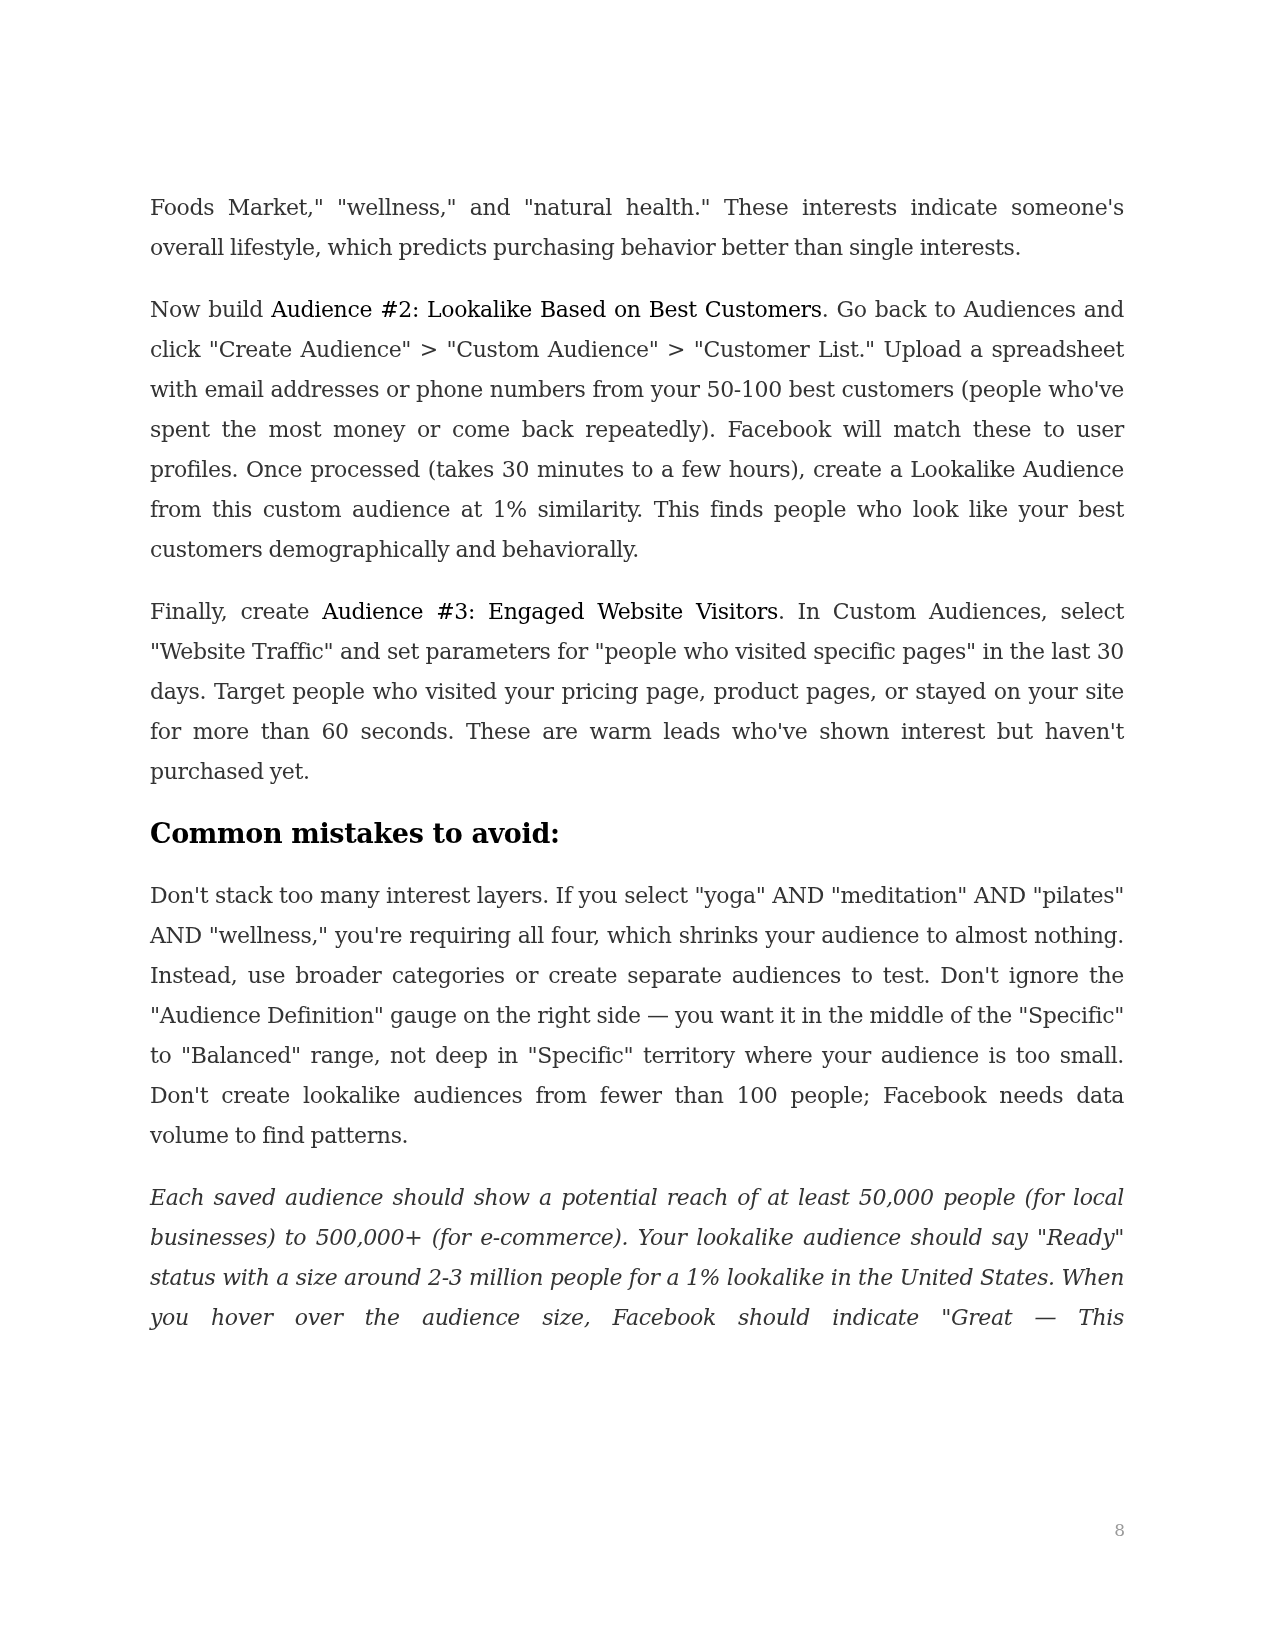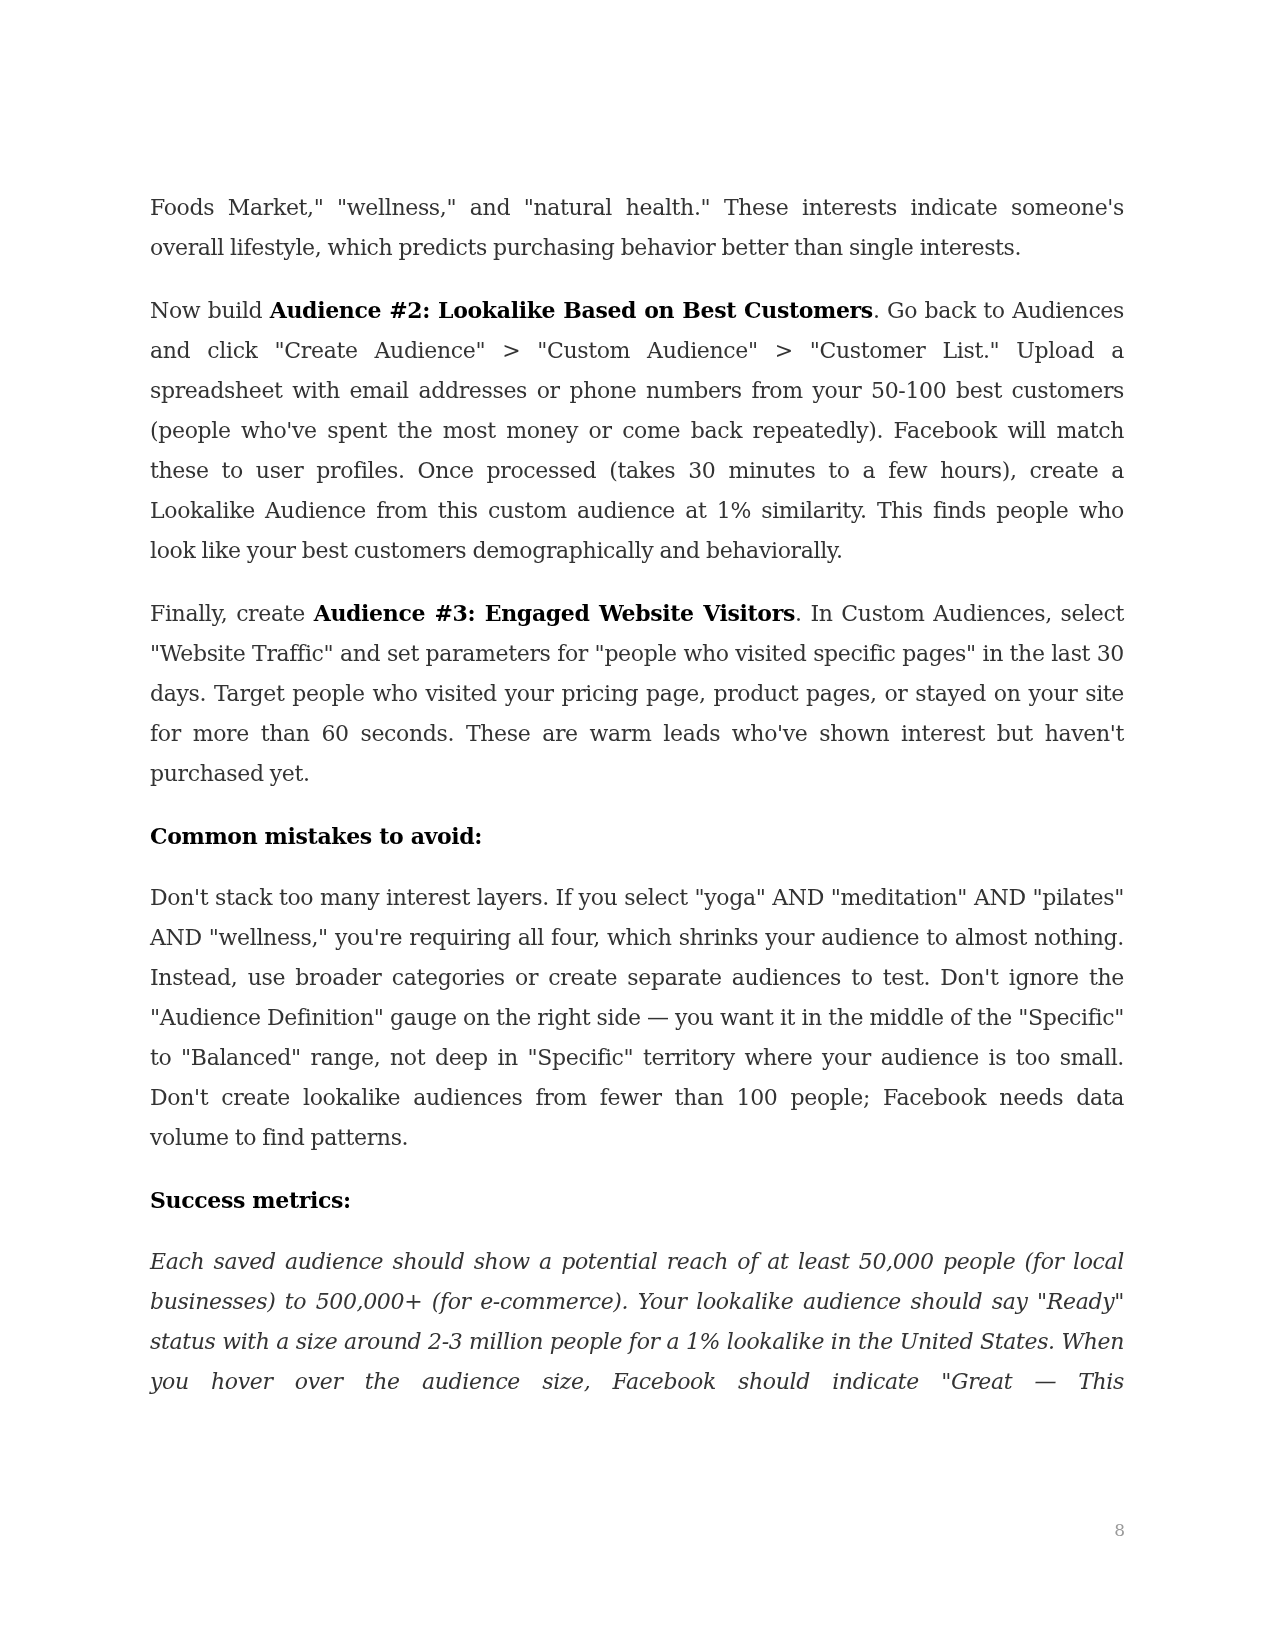--- a/index.html
+++ b/index.html
@@ -25,25 +25,25 @@
     }
     .page p {
       margin: 0 0 22px 0;
       text-align: justify;
       text-align-last: left;
       letter-spacing: -0.35px;
       word-spacing: -0.5px;
     }
     .page p b {
       color: #000000;
-      font-weight: bold;
+      font-weight: normal;
     }
     .page h3 {
       margin: 0 0 22px 0;
-      font-size: 22px;
+      font-size: 27px;
       line-height: 40px;
       font-weight: bold;
       color: #000000;
       letter-spacing: -0.35px;
     }
     .page p.last-cut {
       text-align-last: justify;
       font-style: italic;
     }
     .page-number {
@@ -64,18 +64,17 @@
   <p>Foods Market," "wellness," and "natural health." These interests indicate someone's overall lifestyle, which predicts purchasing behavior better than single interests.</p>
 
   <p><span>Now build </span><b>Audience #2: Lookalike Based on Best Customers</b><span>. Go back to Audiences and click "Create Audience" &gt; "Custom Audience" &gt; "Customer List." Upload a spreadsheet with email addresses or phone numbers from your 50-100 best customers (people who've spent the most money or come back repeatedly). Facebook will match these to user profiles. Once processed (takes 30 minutes to a few hours), create a Lookalike Audience from this custom audience at 1% similarity. This finds people who look like your best customers demographically and behaviorally.</span></p>
 
   <p><span>Finally, create </span><b>Audience #3: Engaged Website Visitors</b><span>. In Custom Audiences, select "Website Traffic" and set parameters for "people who visited specific pages" in the last 30 days. Target people who visited your pricing page, product pages, or stayed on your site for more than 60 seconds. These are warm leads who've shown interest but haven't purchased yet.</span></p>
 
   <h3>Common mistakes to avoid:</h3>
 
   <p>Don't stack too many interest layers. If you select "yoga" AND "meditation" AND "pilates" AND "wellness," you're requiring all four, which shrinks your audience to almost nothing. Instead, use broader categories or create separate audiences to test. Don't ignore the "Audience Definition" gauge on the right side — you want it in the middle of the "Specific" to "Balanced" range, not deep in "Specific" territory where your audience is too small. Don't create lookalike audiences from fewer than 100 people; Facebook needs data volume to find patterns.</p>
 
-  <h3>Success metrics:</h3>
 
   <p class="last-cut">Each saved audience should show a potential reach of at least 50,000 people (for local businesses) to 500,000+ (for e-commerce). Your lookalike audience should say "Ready" status with a size around 2-3 million people for a 1% lookalike in the United States. When you hover over the audience size, Facebook should indicate "Great — This</p>
 </div>
 
 <div class="page-number">8</div>
 
 </body></html>

